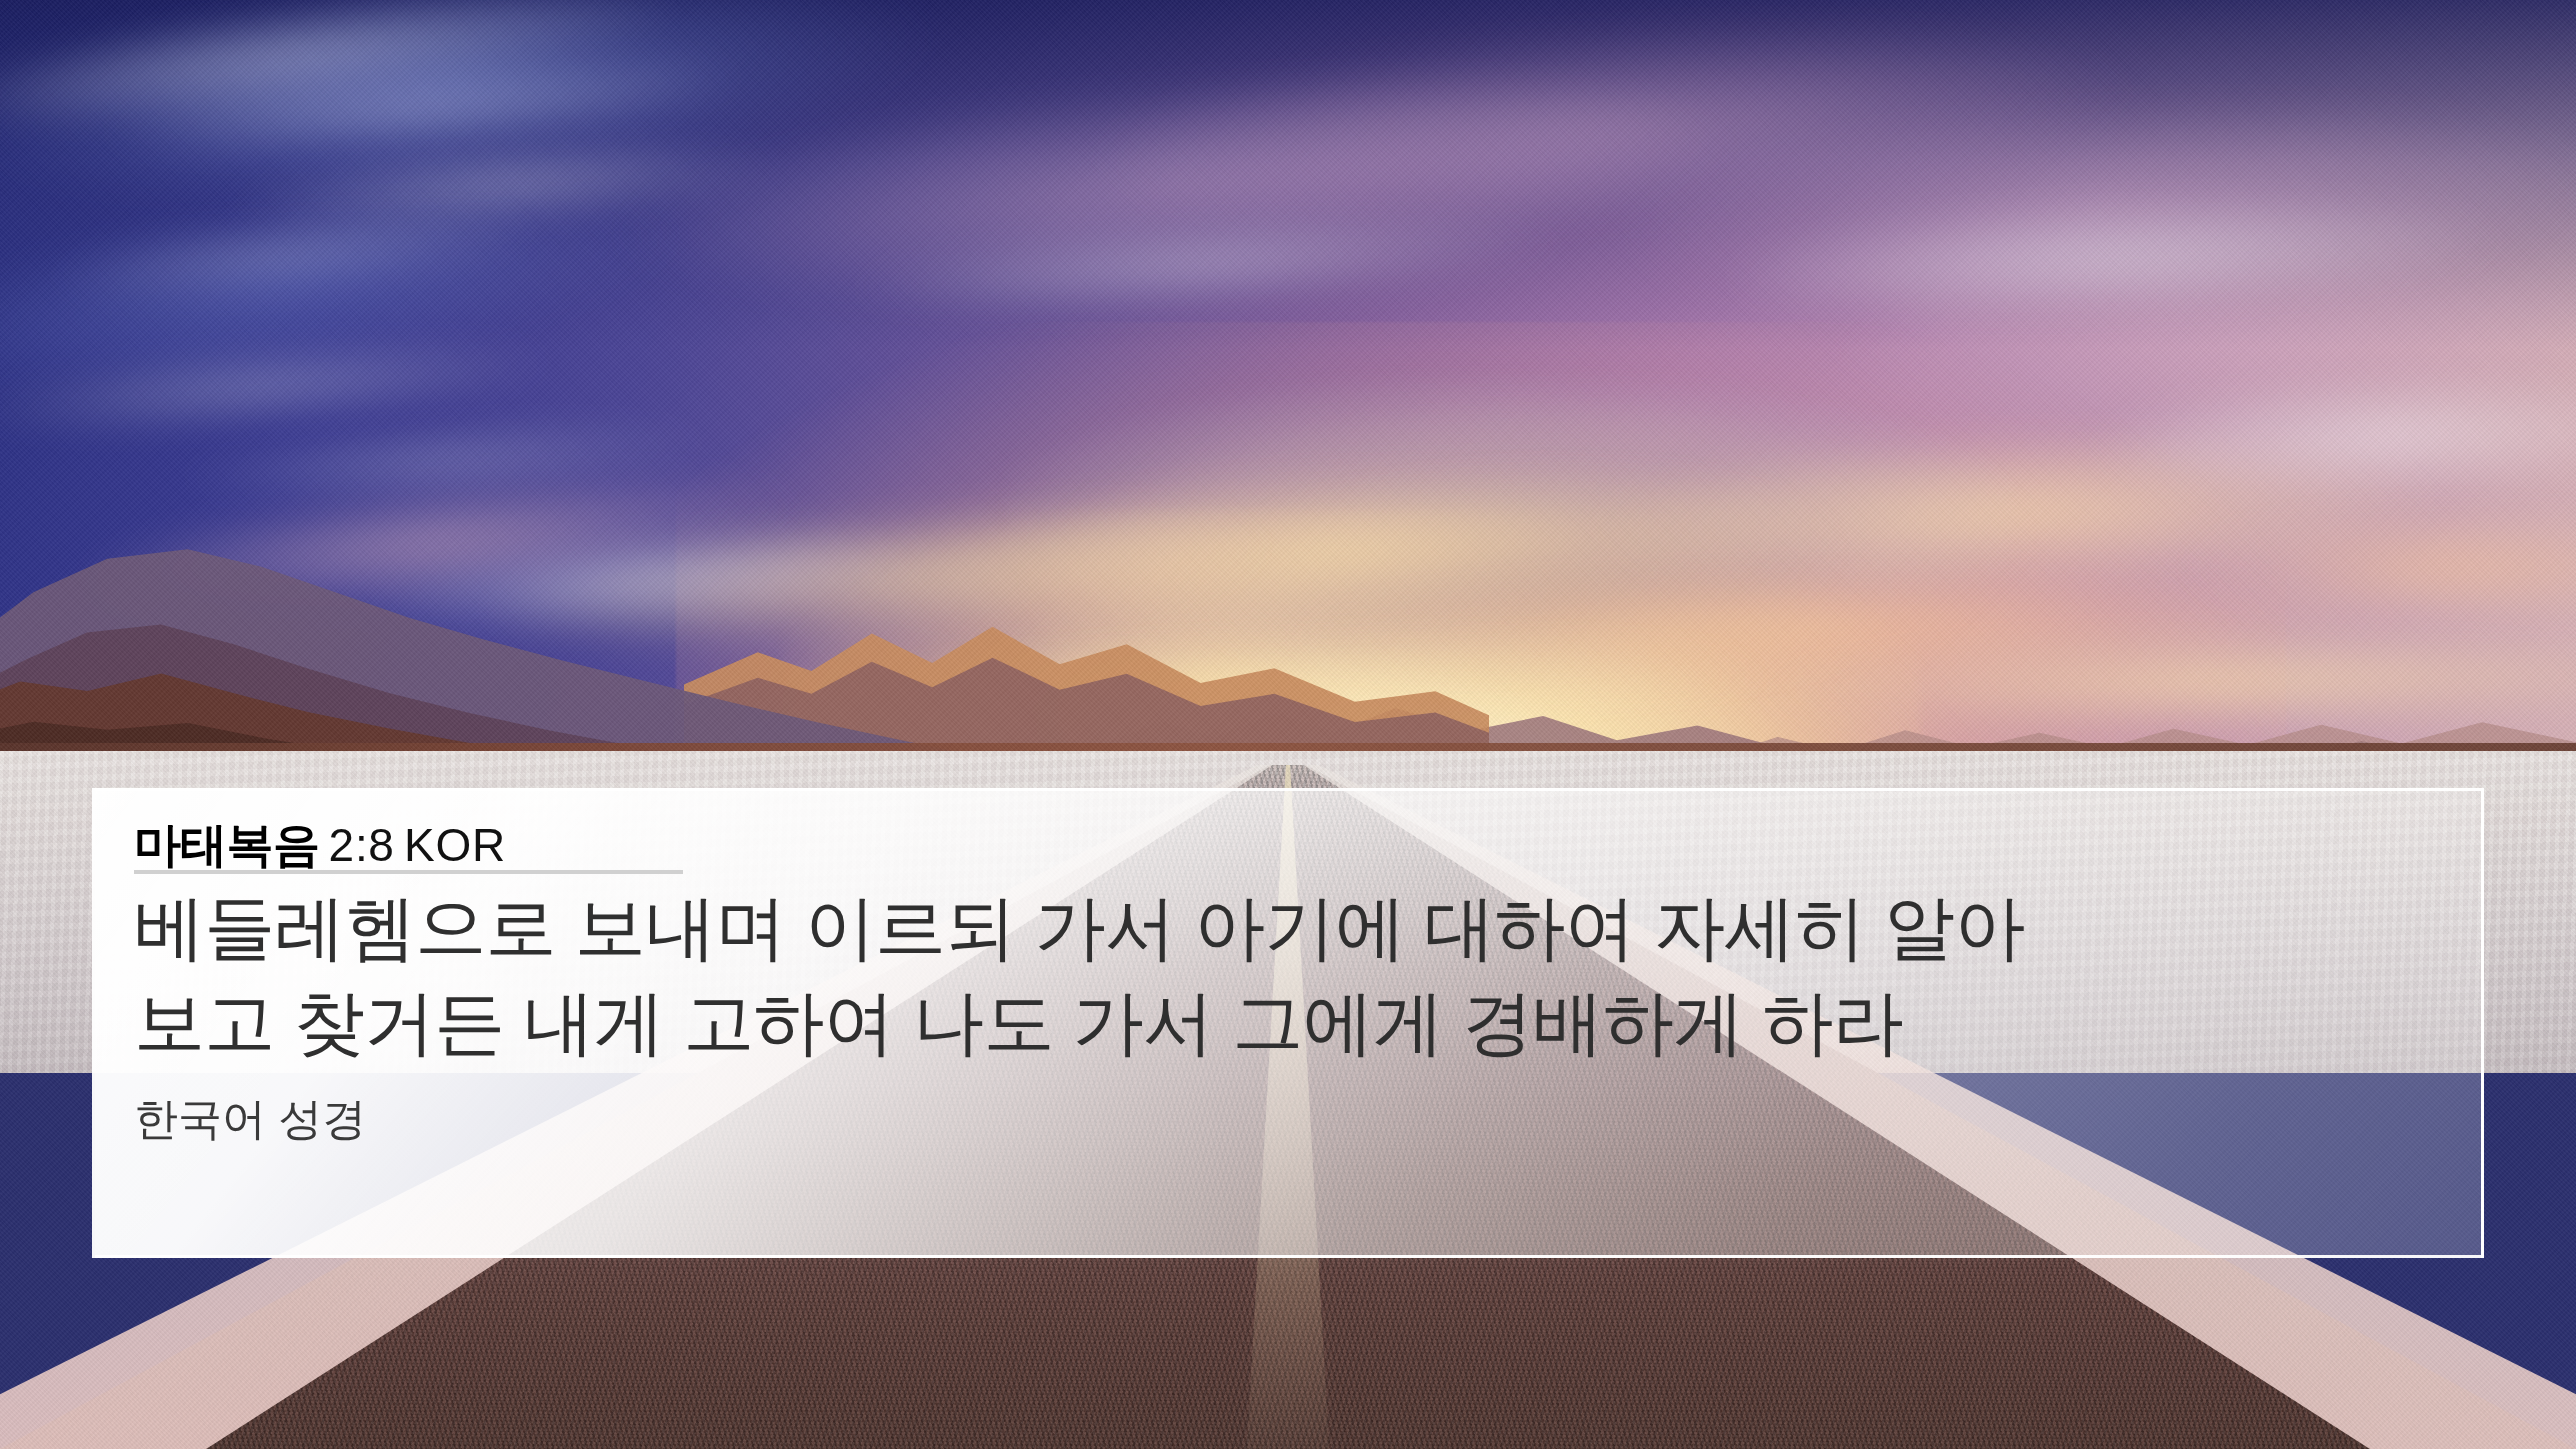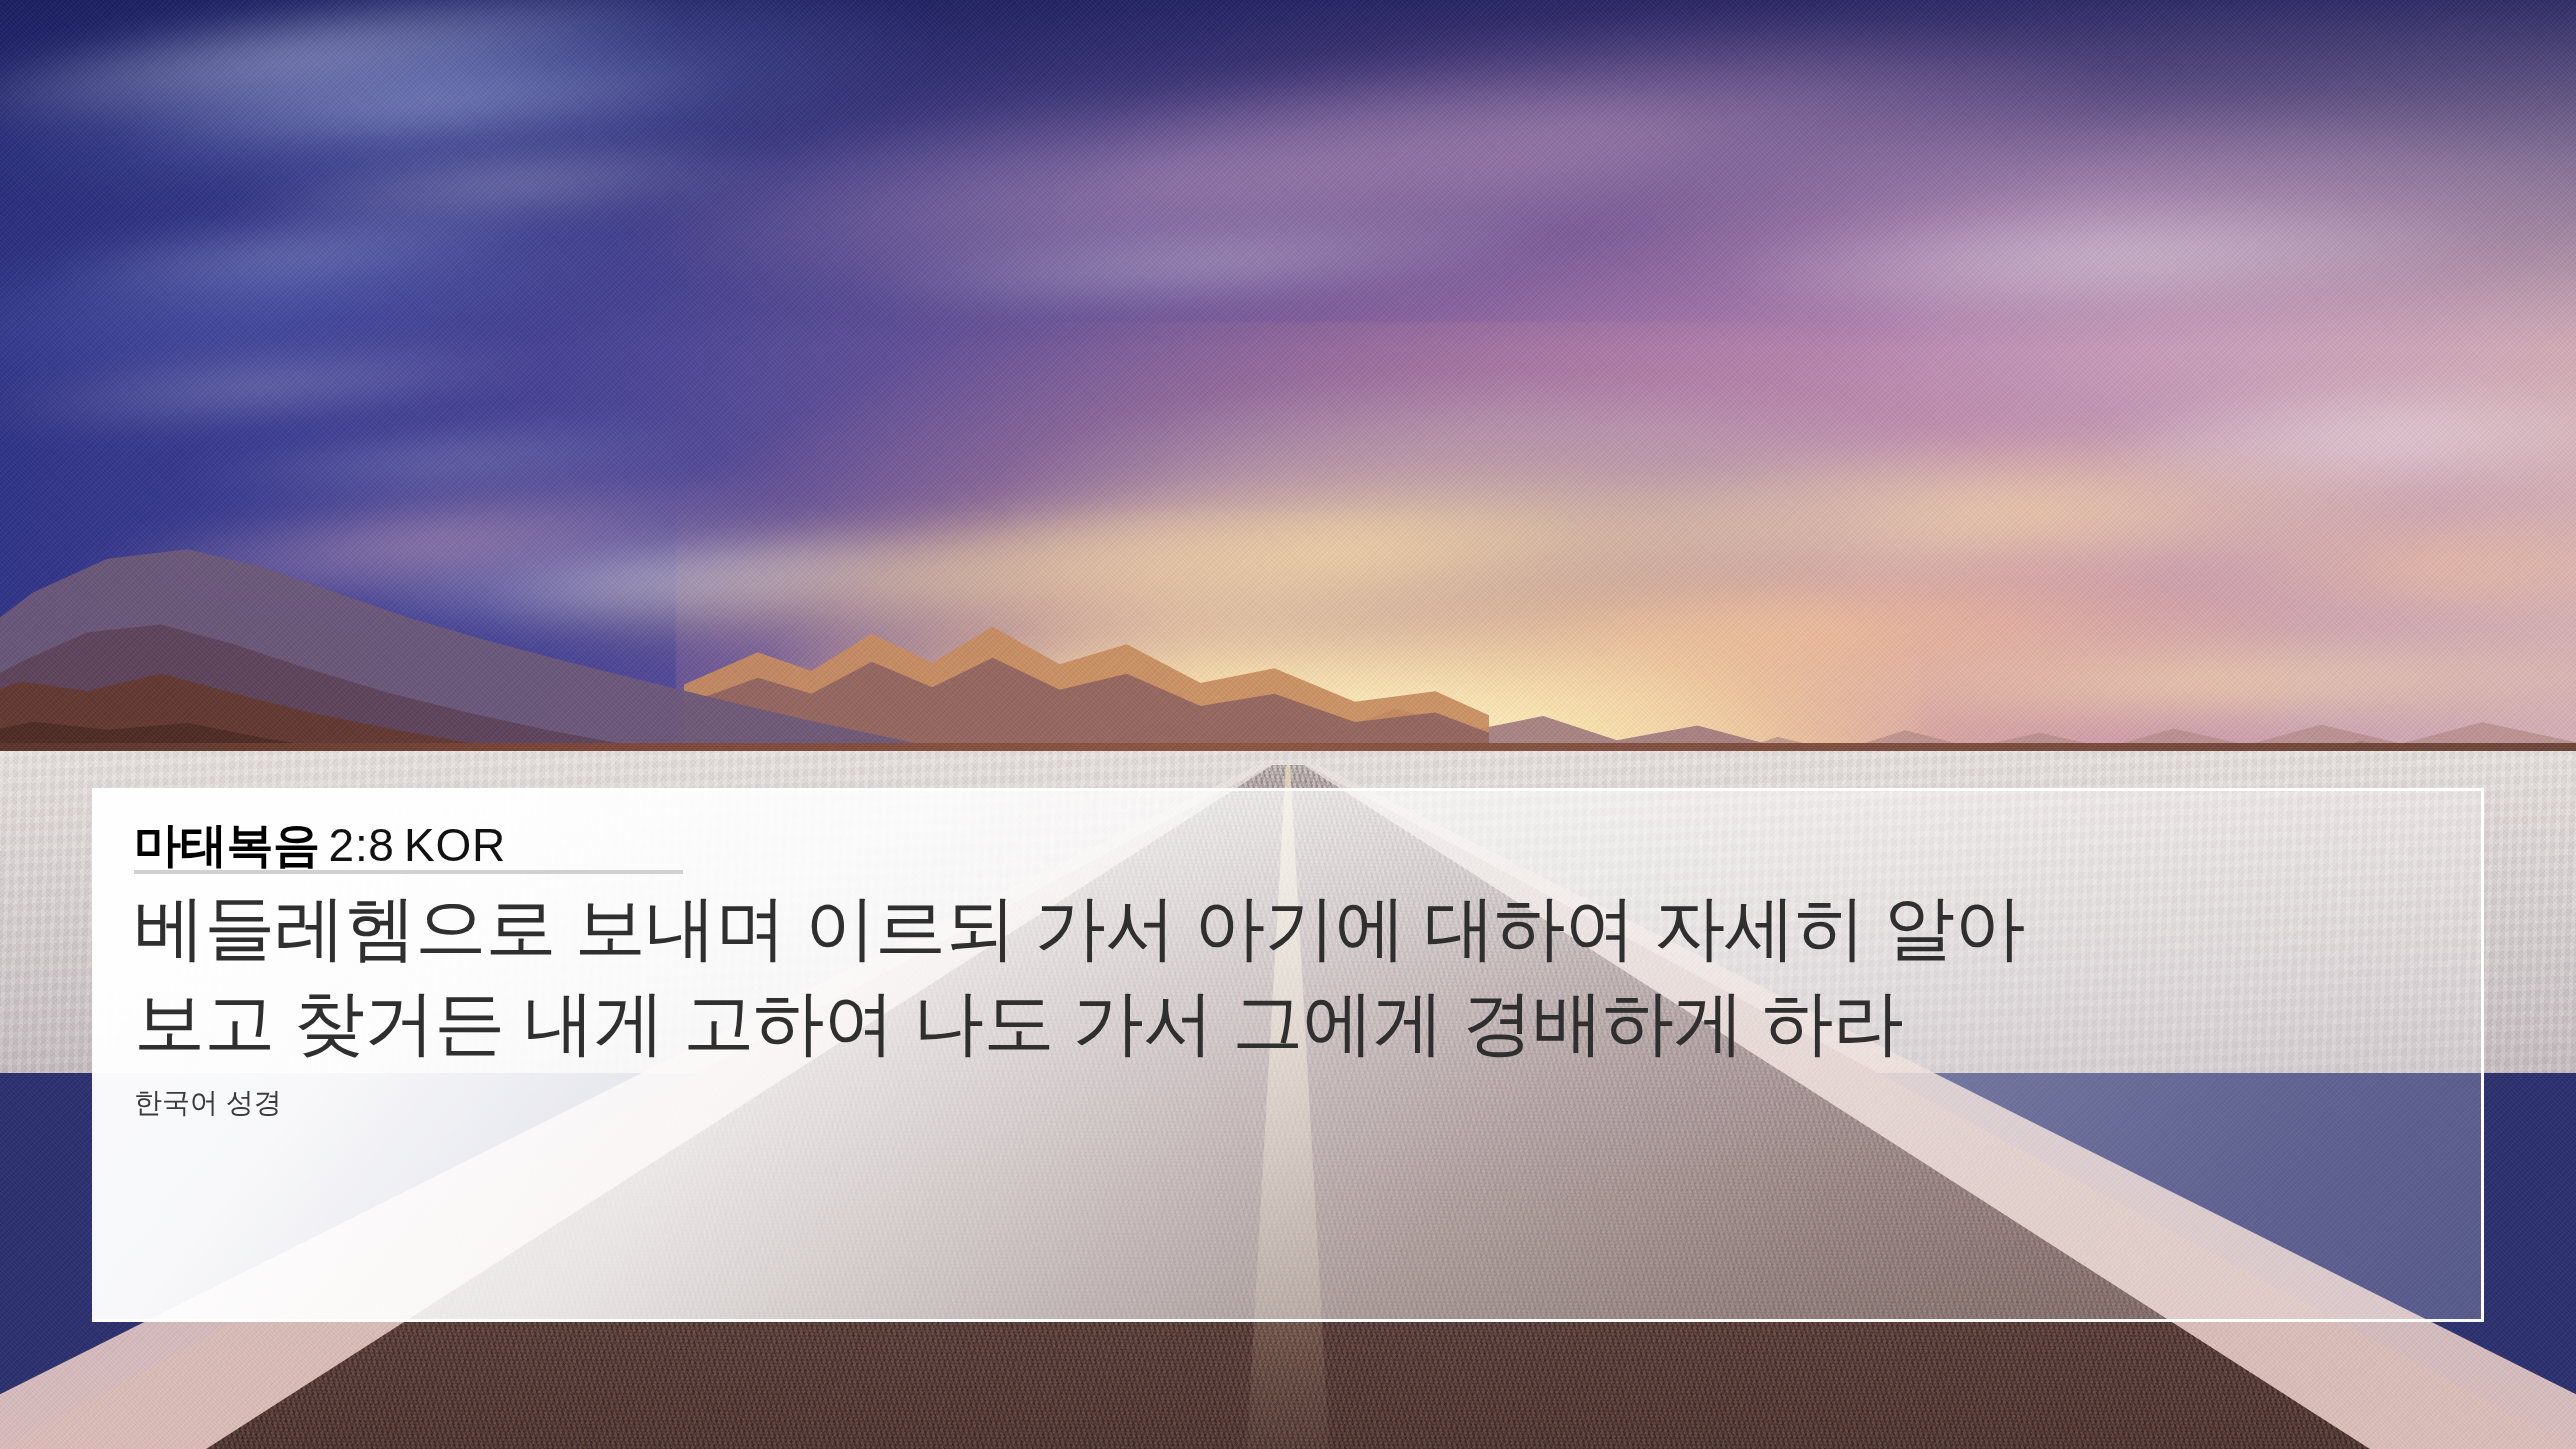--- a/index.html
+++ b/index.html
@@ -167,21 +167,21 @@
       repeating-linear-gradient(-45deg, rgba(255,255,255,.018) 0 2px, rgba(0,0,0,.018) 2px 4px);
     pointer-events: none;
   }
 
   
   .verse-card {
     position: absolute;
     left: 92px;
     top: 788px;
     width: 2392px;
-    height: 534px;
+    height: 470px;
     box-sizing: border-box;
     border: 3.4px solid rgba(255,255,255,.95);
     background: linear-gradient(128deg,
       rgba(255,255,255,.985) 0%,
       rgba(255,255,255,.965) 16%,
       rgba(255,255,255,.86) 31%,
       rgba(255,255,255,.66) 46%,
       rgba(255,255,255,.47) 60%,
       rgba(255,255,255,.33) 74%,
       rgba(255,255,255,.24) 88%,
@@ -218,22 +218,22 @@
     margin-top: 6px;
     font-size: 71px;
     font-weight: 400;
     line-height: 1.34;
     color: #2f2f2f;
     letter-spacing: -0.7px;
     white-space: pre-line;
   }
 
   .verse-footer {
-    margin-top: 14px;
-    font-size: 28px;
+    margin-top: 20px;
+    font-size: 44px;
     font-weight: 400;
     color: #3a3a3a;
     letter-spacing: 0px;
   }
 </style>
 </head>
 <body>
 
 <div id="stage">
 

